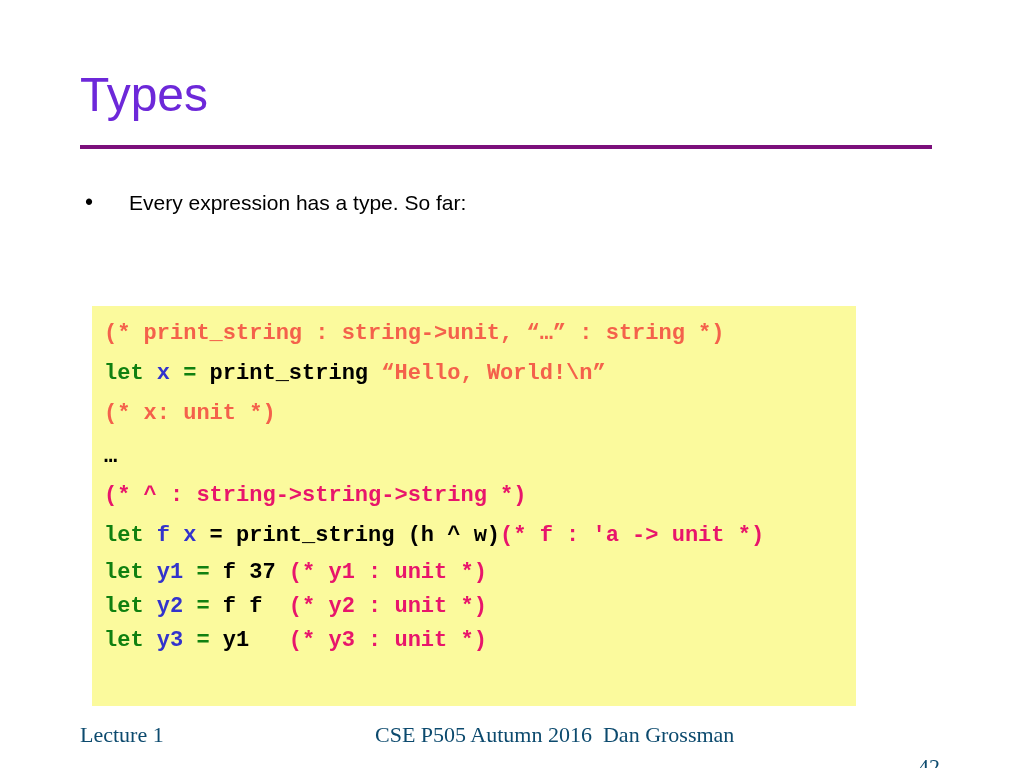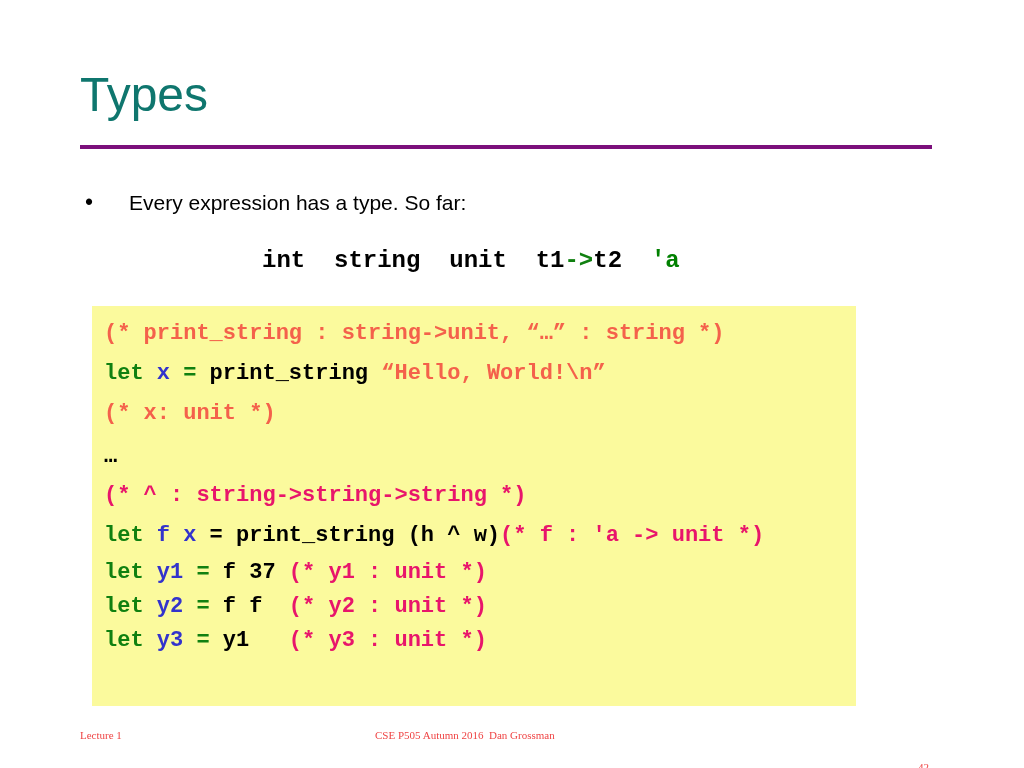--- a/index.html
+++ b/index.html
@@ -21,21 +21,21 @@
     background: #ffffff;
   }
 
   
   .title {
     position: absolute;
     left: 80px;
     top: 66px;
     font-size: 48px;
     line-height: 58px;
-    color: #0f766e;
+    color: #6d28d9;
     font-family: "Liberation Sans", sans-serif;
     font-weight: normal;
     letter-spacing: 0px;
   }
   .title-rule {
     position: absolute;
     left: 80px;
     top: 145px;
     width: 852px;
     height: 4px;
@@ -112,23 +112,23 @@
     font-size: 22px;
   }
 
   
   .footer {
     position: absolute;
     left: 0;
     top: 723px;
     width: 1024px;
     height: 28px;
-    color: #ef4444;
+    color: #0c4a6e;
     font-family: "Liberation Serif", serif;
-    font-size: 11px;
+    font-size: 22px;
     line-height: 24px;
   }
   .footer-left {
     position: absolute;
     left: 80px;
     top: 0;
     white-space: pre;
   }
   .footer-center {
     position: absolute;
@@ -151,21 +151,20 @@
 <div class="slide">
 
   <div class="title">Types</div>
   <div class="title-rule"></div>
 
   <div class="bullet-row">
     <span class="bullet-dot">•</span>
     <span class="bullet-text">Every expression has a type. So far:</span>
   </div>
 
-  <div class="typeline"><span style="color: rgb(0, 0, 0);">int  string  unit  t1</span><span style="color: rgb(16, 128, 16);">-&gt;</span><span style="color: rgb(0, 0, 0);">t2 </span><span style="color: rgb(0, 128, 0);"> ′a</span></div>
 
   <div class="codebox" style="background: rgb(251, 250, 157);">
     <div class="code"><div class="code-line"><span style="color: rgb(244, 97, 75);">(* print_string : string-&gt;unit, “…” : string *)</span></div><div class="code-line"><span style="color: rgb(16, 128, 16);">let</span><span style="color: rgb(0, 0, 0);"> </span><span style="color: rgb(51, 51, 204);">x</span><span style="color: rgb(0, 0, 0);"> </span><span style="color: rgb(16, 128, 16);">=</span><span style="color: rgb(0, 0, 0);"> print_string </span><span style="color: rgb(244, 97, 75);">“Hello, World!\n”</span></div><div class="code-line"><span style="color: rgb(244, 97, 75);">(* x: unit *)</span></div><div class="code-line dots"><span style="color: rgb(0, 0, 0);">…</span></div><div class="code-line"><span style="color: rgb(232, 21, 107);">(* ^ : string-&gt;string-&gt;string *)</span></div><div class="code-line"><span style="color: rgb(16, 128, 16);">let</span><span style="color: rgb(0, 0, 0);"> </span><span style="color: rgb(51, 51, 204);">f x</span><span style="color: rgb(0, 0, 0);"> = print_string (h ^ w)</span><span style="color: rgb(232, 21, 107);">(* f : ′a -&gt; unit *)</span></div><div class="code-line tight"><span style="color: rgb(16, 128, 16);">let</span><span style="color: rgb(0, 0, 0);"> </span><span style="color: rgb(51, 51, 204);">y1</span><span style="color: rgb(0, 0, 0);"> </span><span style="color: rgb(16, 128, 16);">=</span><span style="color: rgb(0, 0, 0);"> f 37 </span><span style="color: rgb(232, 21, 107);">(* y1 : unit *)</span></div><div class="code-line tight"><span style="color: rgb(16, 128, 16);">let</span><span style="color: rgb(0, 0, 0);"> </span><span style="color: rgb(51, 51, 204);">y2</span><span style="color: rgb(0, 0, 0);"> </span><span style="color: rgb(16, 128, 16);">=</span><span style="color: rgb(0, 0, 0);"> f f  </span><span style="color: rgb(232, 21, 107);">(* y2 : unit *)</span></div><div class="code-line tight"><span style="color: rgb(16, 128, 16);">let</span><span style="color: rgb(0, 0, 0);"> </span><span style="color: rgb(51, 51, 204);">y3</span><span style="color: rgb(0, 0, 0);"> </span><span style="color: rgb(16, 128, 16);">=</span><span style="color: rgb(0, 0, 0);"> y1   </span><span style="color: rgb(232, 21, 107);">(* y3 : unit *)</span></div></div>
   </div>
 
   <div class="footer">
     <span class="footer-left">Lecture 1</span>
     <span class="footer-center">CSE P505 Autumn 2016  Dan Grossman</span>
     <span class="footer-right">42</span>
   </div>

